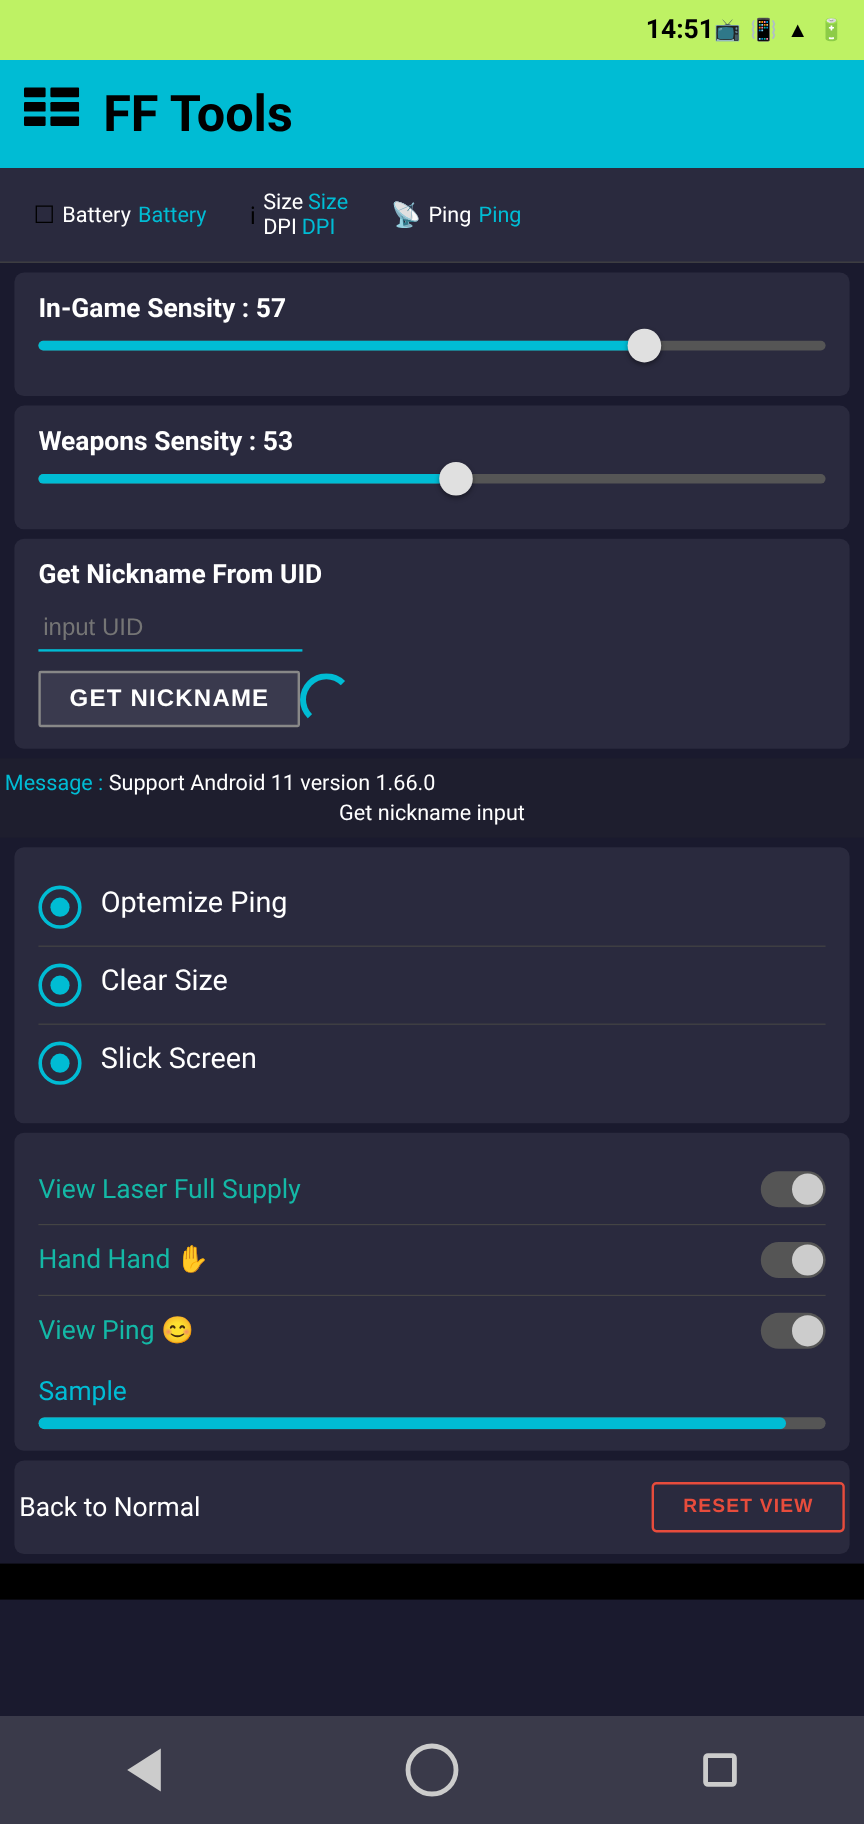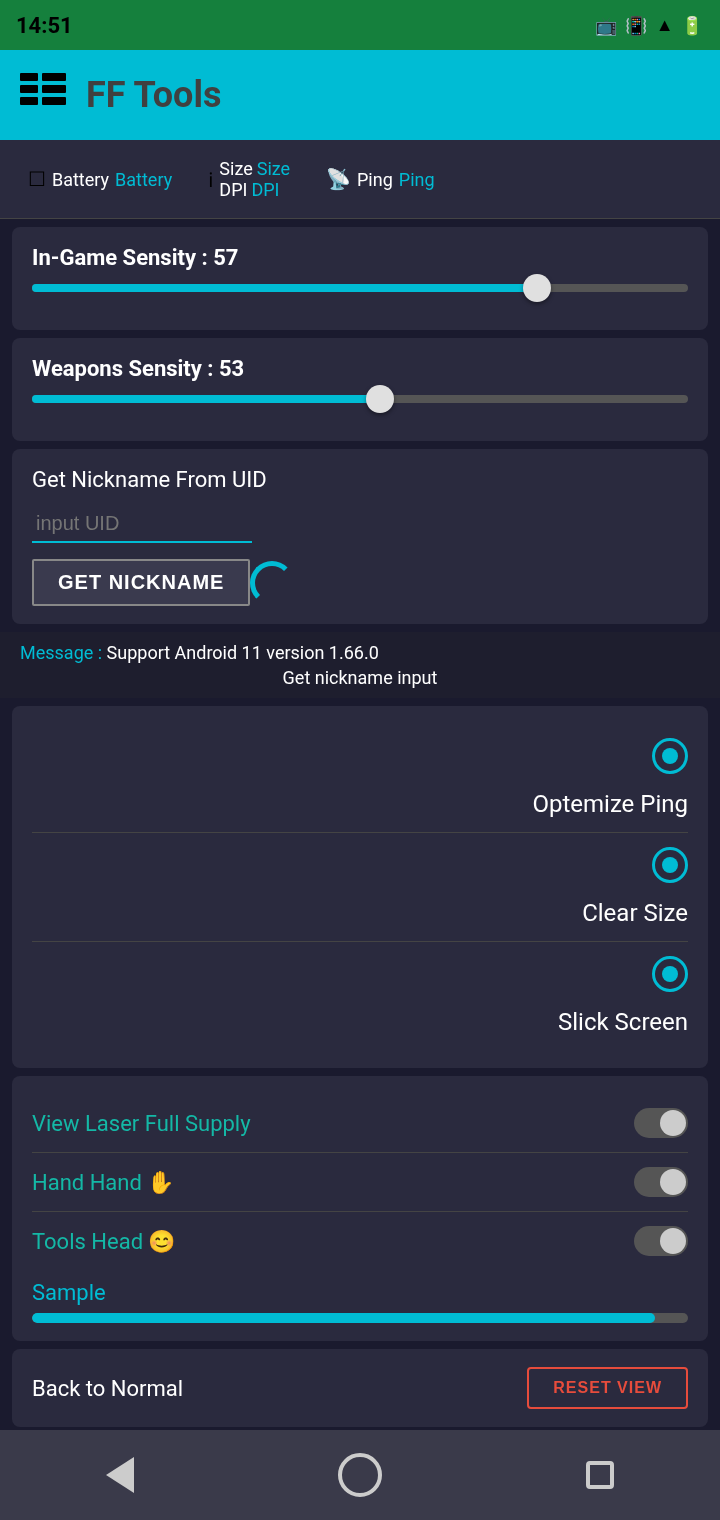--- a/index.html
+++ b/index.html
@@ -7,25 +7,25 @@
     body {
       width: 720px;
       min-height: 1520px;
       background: #1a1a2e;
       font-family: 'Roboto', Arial, sans-serif;
       overflow-x: hidden;
     }
 
     
     .status-bar {
-      background: #15803d;
+      background: #bef264;
       height: 50px;
       display: flex;
       align-items: center;
-      justify-content: space-between;
+      justify-content: flex-end;
       padding: 0 16px;
     }
     .status-time {
       color: #000;
       font-size: 22px;
       font-weight: bold;
     }
     .status-icons {
       display: flex;
       align-items: center;
@@ -43,22 +43,22 @@
       display: flex;
       align-items: center;
       padding: 0 20px;
       gap: 20px;
     }
     .header-icon {
       color: #000;
       font-size: 36px;
     }
     .header-title {
-      color: #404040;
-      font-size: 36px;
+      color: #000000;
+      font-size: 42px;
       font-weight: bold;
     }
 
     
     .chips-bar {
       background: #2a2a3e;
       padding: 12px 16px;
       display: flex;
       align-items: center;
       gap: 12px;
@@ -126,21 +126,21 @@
     .slider-container {
       position: relative;
       height: 28px;
       margin-top: 4px;
     }
 
     
     .section-title {
       color: #fff;
       font-size: 22px;
-      font-weight: normal;
+      font-weight: bold;
       margin-bottom: 14px;
     }
     .uid-input {
       background: transparent;
       border: none;
       border-bottom: 2px solid #00bcd4;
       color: #888;
       font-size: 20px;
       padding: 6px 4px;
       width: 220px;
@@ -166,21 +166,21 @@
       width: 44px;
       height: 44px;
       border: 5px solid transparent;
       border-top: 5px solid #00bcd4;
       border-left: 5px solid #00bcd4;
       border-radius: 50%;
     }
 
     
     .message-bar {
-      padding: 10px 20px;
+      padding: 10px 4px;
       background: #1e1e2e;
     }
     .message-text {
       color: #00bcd4;
       font-size: 18px;
       display: inline;
     }
     .message-content {
       color: #fff;
       font-size: 18px;
@@ -189,24 +189,23 @@
     .message-line2 {
       color: #fff;
       font-size: 18px;
       text-align: center;
       margin-top: 4px;
     }
 
     
     .radio-item {
       display: flex;
-      align-items: flex-end;
+      align-items: flex-start;
       gap: 16px;
       padding: 14px 0;
-      flex-direction: column;
     }
     .radio-circle {
       width: 36px;
       height: 36px;
       border-radius: 50%;
       border: 3px solid #00bcd4;
       display: flex;
       align-items: center;
       justify-content: center;
       flex-shrink: 0;
@@ -277,21 +276,21 @@
       height: 100%;
       background: #00bcd4;
       border-radius: 5px;
     }
 
     
     .bottom-bar {
       background: #2a2a3e;
       margin: 8px 12px;
       border-radius: 8px;
-      padding: 18px 20px;
+      padding: 18px 4px;
       display: flex;
       align-items: center;
       justify-content: space-between;
     }
     .back-normal-label {
       color: #fff;
       font-size: 22px;
     }
     .reset-btn {
       background: transparent;
@@ -475,21 +474,21 @@
   </div>
   <hr class="toggle-divider">
   <div class="toggle-row">
     <span class="toggle-label">Hand Hand ✋</span>
     <div class="toggle-switch">
       <div class="toggle-knob"></div>
     </div>
   </div>
   <hr class="toggle-divider">
   <div class="toggle-row">
-    <span class="toggle-label">Tools Head 😊</span>
+    <span class="toggle-label">View Ping 😊</span>
     <div class="toggle-switch">
       <div class="toggle-knob"></div>
     </div>
   </div>
   <div class="sample-label">Sample</div>
   <div class="progress-bar">
     <div class="progress-fill" style="width: 95%"></div>
   </div>
 </div>
 

